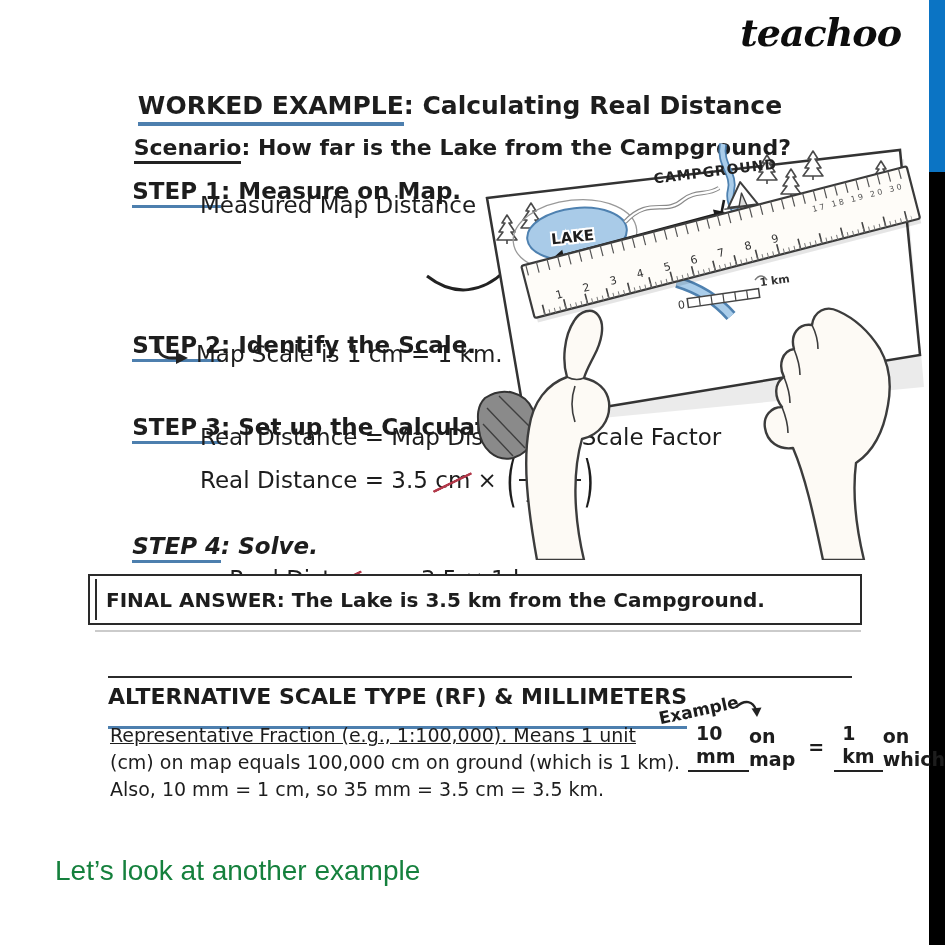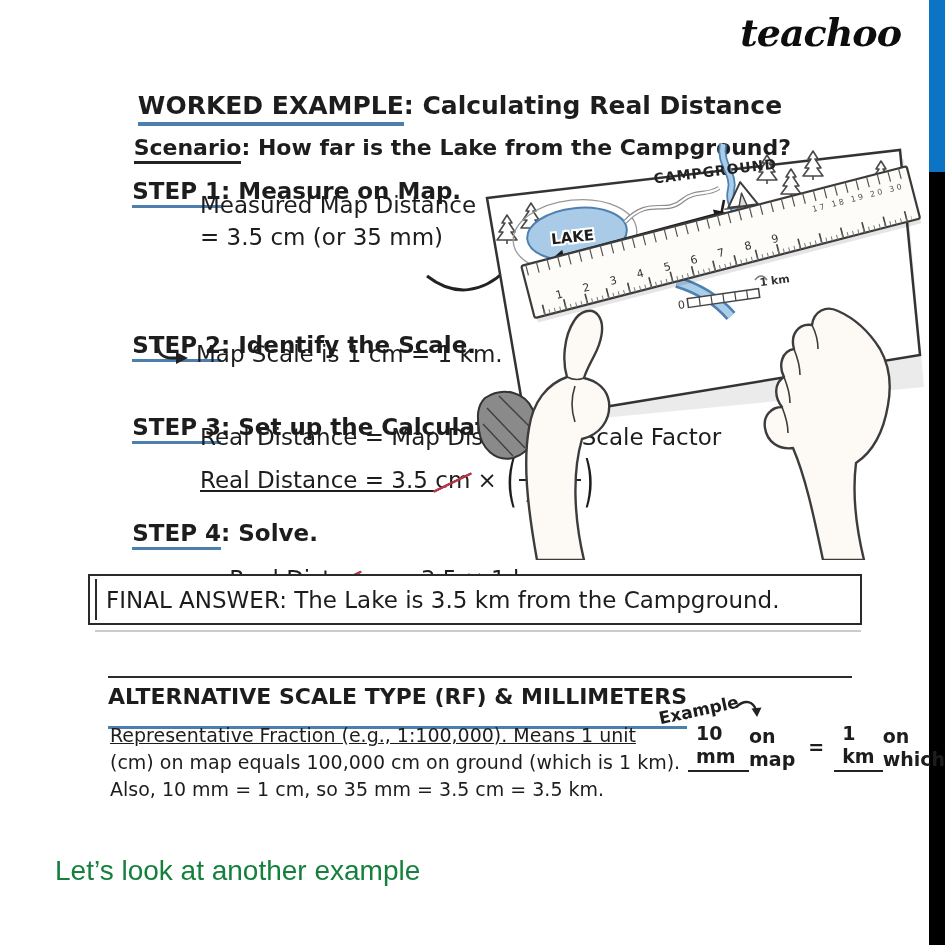--- a/index.html
+++ b/index.html
@@ -29,21 +29,21 @@
 
   .eq2-row{display:flex;align-items:center;font-size:23px;font-weight:500;}
   .paren{font-size:27px;font-weight:400;display:inline-block;transform:scaleY(2.05);margin:0 2px;}
   .frac{display:inline-flex;flex-direction:column;align-items:center;font-size:21px;font-weight:500;line-height:1.15;}
   .frac .num{border-bottom:2.5px solid #222;padding:0 5px 2px;}
   .frac .den{padding-top:2px;}
 
   .answer-box{left:88px;top:574px;width:770px;height:47px;border:2.5px solid #2a2a2a;
               display:flex;align-items:center;background:#fff;}
   .answer-inner-line{position:absolute;left:5px;top:3px;bottom:3px;width:2px;background:#2a2a2a;}
-  .answer-text{font-size:23px;font-weight:400;padding-left:16px;white-space:pre;}
+  .answer-text{font-size:20px;font-weight:700;padding-left:16px;white-space:pre;}
 
   .gray-rule{height:2px;background:#cbcbcb;}
   .dark-rule{height:2px;background:#2b2b2b;}
 
   .alt-heading{font-size:22px;font-weight:700;display:inline-block;
                border-bottom:3px solid #4d7fae;padding-bottom:17px;white-space:pre;}
   .alt-body{font-size:19px;font-weight:500;line-height:27px;white-space:pre;}
 
   .example-label{font-size:17px;font-weight:600;transform:rotate(-12deg);}
   .rf-row{display:flex;align-items:center;gap:10px;font-size:19px;font-weight:600;}
@@ -73,48 +73,47 @@
   </div>
 
   <div class="abs hw scen-line" style="left:103px;top:110px;">
     <span class="u-dark">Scenario</span><span>: How far is the Lake from the Campground?</span>
   </div>
 
   <div class="abs hw step-line" style="left:103px;top:152px;">
     <span class="step-label u-blue3">STEP 1</span><span class="step-title">: Measure on Map.</span>
   </div>
   <div class="abs hw eqline" style="left:200px;top:192px;">Measured Map Distance</div>
-  <div class="abs hw eqline" style="left:200px;top:224px;">= 3.5 cm (or 35 mm)</div>
 
   <div class="abs hw step-line" style="left:103px;top:306px;">
     <span class="step-label u-blue3">STEP 2</span><span class="step-title">: Identify the Scale.</span>
   </div>
   <svg class="abs" style="left:150px;top:334px;" width="42" height="34" viewBox="0 0 42 34">
     <path d="M8,2 V11 Q8,24 22,24 H27" fill="none" stroke="#222" stroke-width="2.8"></path>
     <path d="M38,24 L26,18 L26,30 Z" fill="#222"></path>
   </svg>
   <div class="abs hw eqline" style="left:196px;top:341px;">Map Scale is 1 cm = 1 km.</div>
 
   <div class="abs hw step-line" style="left:103px;top:388px;">
     <span class="step-label u-blue3">STEP 3</span><span class="step-title">: Set up the Calculation.</span>
   </div>
   <div class="abs hw eqline" style="left:200px;top:424px;">Real Distance = Map Distance × Scale Factor</div>
   <div class="abs hw eq2-row" style="left:200px;top:450px;height:60px;">
-    <span style="white-space:pre;text-decoration:underline;">Real Distance = 3.5 </span>
+    <span style="white-space:pre;">Real Distance = 3.5 </span>
       <span class="cancel">cm</span>
       <span style="white-space:pre;"> × </span>
       <span class="paren">(</span>
       <span class="frac">
         <span class="num">1 km</span>
         <span class="den">1 cm</span>
       </span>
       <span class="paren">)</span>
   </div>
 
-  <div class="abs hw step-line" style="left:103px;top:494px;">
+  <div class="abs hw step-line" style="left:103px;top:507px;font-style:italic;">
     <span class="step-label u-blue3">STEP 4</span><span class="step-title">: Solve.</span>
   </div>
   <div class="abs hw eqline" style="left:200px;top:540px;">
     <span>Real Dis</span><span class="cancel">tan</span><span>ce = 3</span><span class="cancel">.5</span><span> × 1 km</span>
   </div>
 
   <div class="abs hw answer-box">
     <div class="answer-inner-line"></div>
     <div class="answer-text">FINAL ANSWER: The Lake is 3.5 km from the Campground.</div>
   </div>

